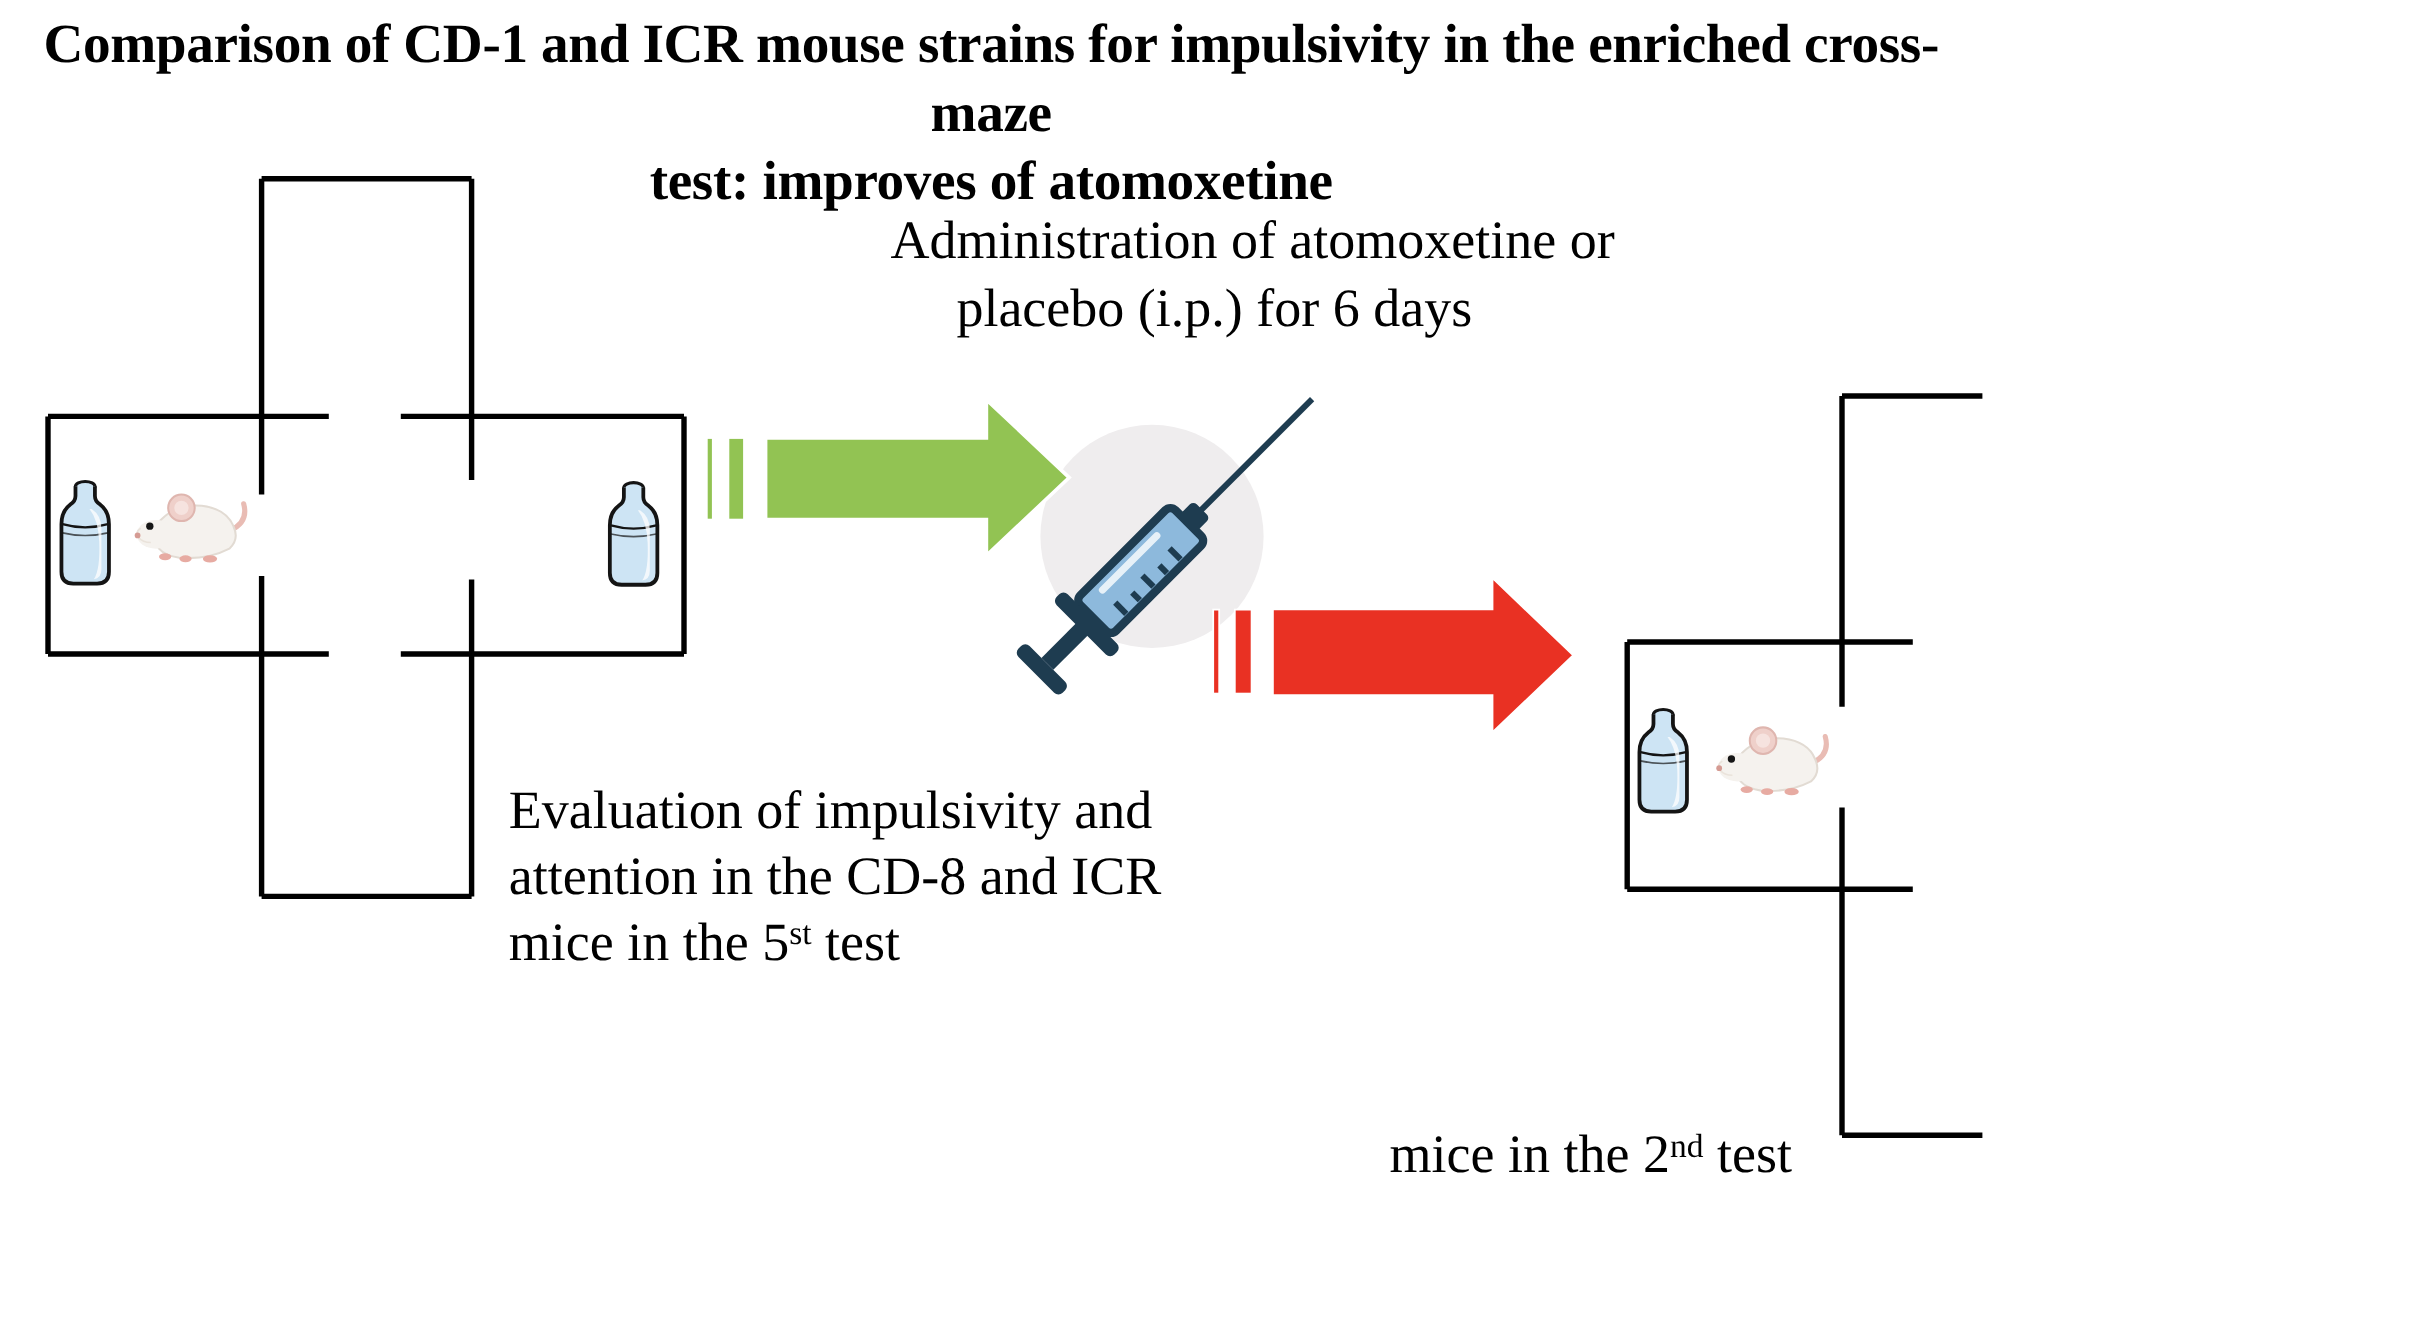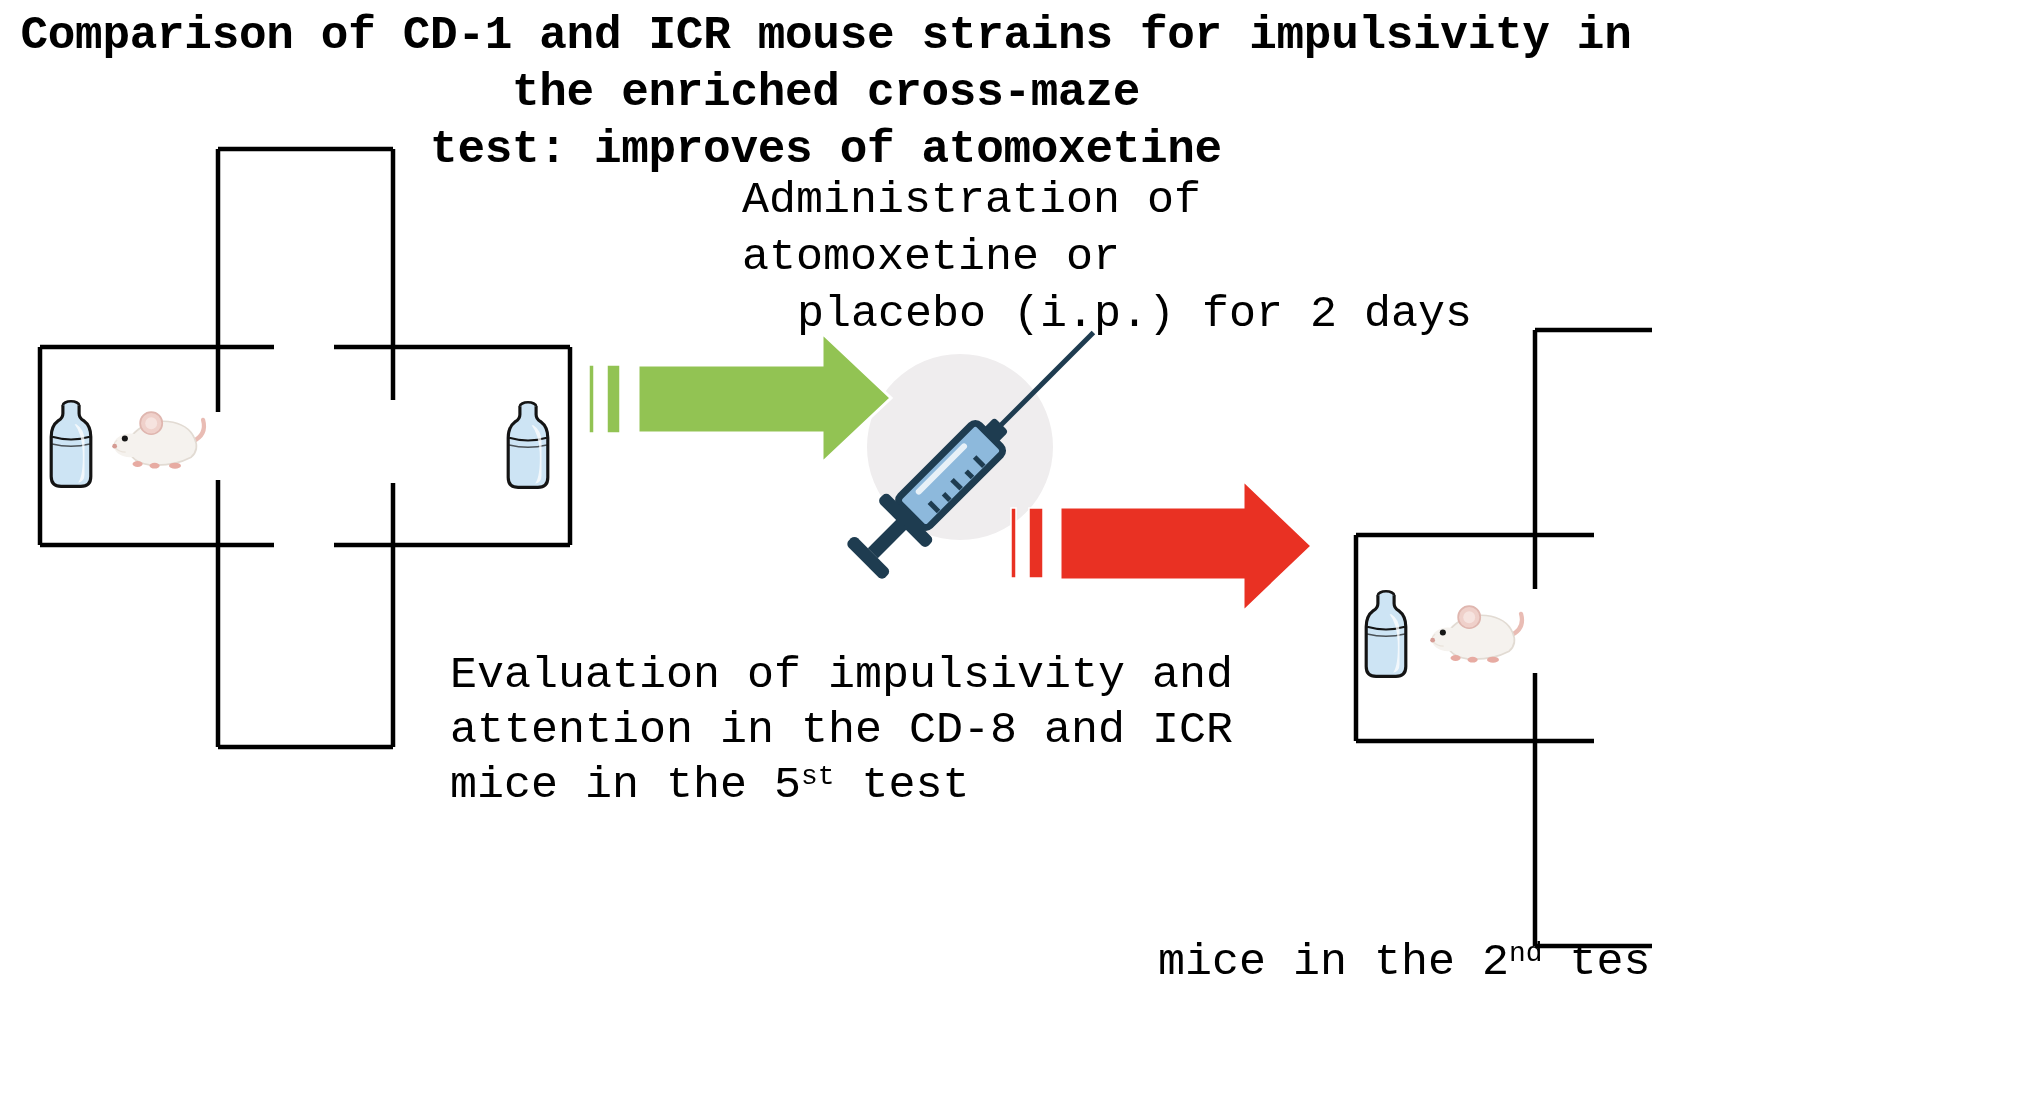--- a/index.html
+++ b/index.html
@@ -1,21 +1,21 @@
 <!DOCTYPE html>
 <html style="--arrow-green: #92c353; --arrow-red: #e93123; --maze-line: #000000; --circle-bg: #efedee; --syringe-outline: #1e3c50; --syringe-fill: #8db9dc; --bottle-fill: #cde4f4; --bottle-outline: #141414;"><head>
 <meta charset="utf-8">
 <style>
   html, body { margin: 0; padding: 0; background: #ffffff; }
   .canvas {
     position: relative;
     width: 1652px;
     height: 1108px;
     background: #ffffff;
-    font-family: Liberation Mono, monospace;
+    font-family: Liberation Serif, serif;
     color: #000;
     overflow: hidden;
   }
   .fig-svg { position: absolute; left: 0; top: 0; }
 
   .title-block {
     position: absolute;
     top: 8px; left: 0; right: 0;
     text-align: center;
     font-weight: bold;
@@ -28,21 +28,21 @@
     position: absolute;
     top: 172px; left: 742px; width: 700px;
     text-align: left;
     font-size: 45px;
     line-height: 57px;
   }
   .admin-line2 { position: relative; left: 55px; }
 
   .evaluation-block {
     position: absolute;
-    top: 648px; left: 450px;
+    top: 648px; left: 424px;
     font-size: 45px;
     line-height: 55px;
     white-space: nowrap;
   }
 
   .result-block {
     position: absolute;
     top: 934px; left: 1158px; width: 864px;
     font-size: 45px;
     line-height: 57px;
@@ -151,21 +151,21 @@
     <use href="#bottle" transform="translate(1826 589) scale(0.9)"></use>
   </svg>
 
   <div class="title-block">
     <div>Comparison of CD-1 and ICR mouse strains for impulsivity in the enriched cross-maze</div>
     <div>test: improves of atomoxetine</div>
   </div>
 
   <div class="admin-block">
     <div>Administration of atomoxetine or</div>
-    <div class="admin-line2">placebo (i.p.) for 2 days</div>
+    <div class="admin-line2">placebo (i.p.) for 6 days</div>
   </div>
 
   <div class="evaluation-block">
     <div>Evaluation of impulsivity and</div>
     <div>attention in the CD-8 and ICR</div>
     <div><span>mice in the 5</span><span class="sup">st</span><span> test</span></div>
   </div>
 
   <div class="result-block">
     <div><span>mice in the 2</span><span class="sup">nd</span><span> test</span></div>

